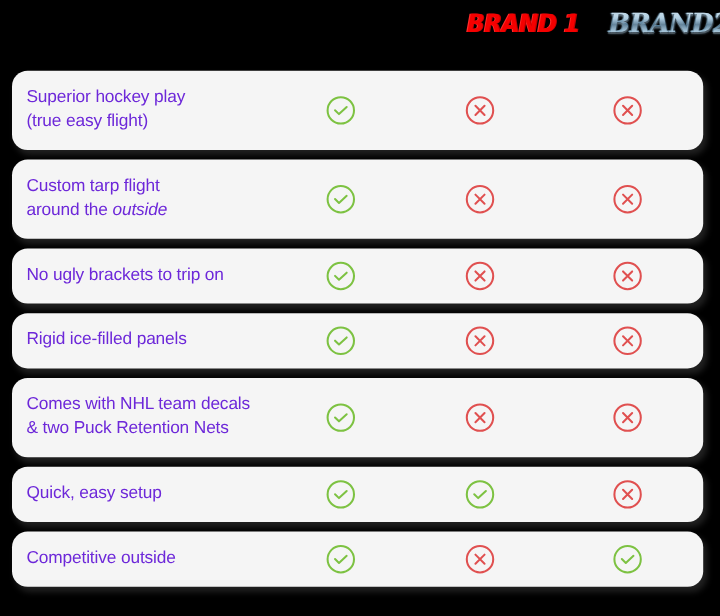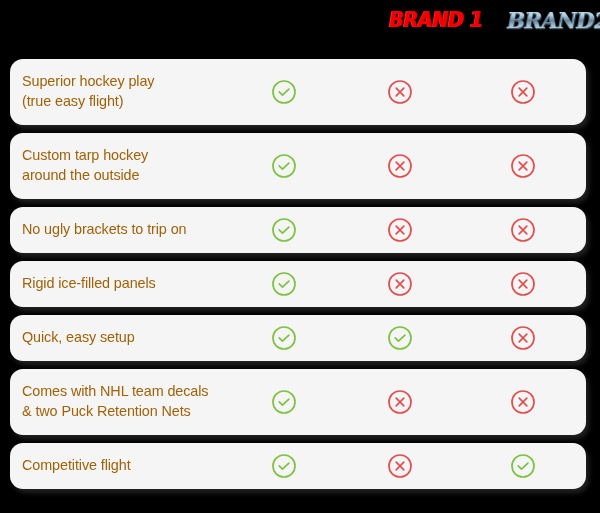--- a/index.html
+++ b/index.html
@@ -95,25 +95,25 @@
     min-height: 46px;
   }
 
   .row.tall { min-height: 66px; }
 
   .feature {
     width: 264px;
     padding: 10px 8px 10px 12px;
     font-size: 14.4px;
     line-height: 1.38;
-    color: #a16207;
+    color: #6d28d9;
     letter-spacing: -0.1px;
   }
 
-  .feature .it { }
+  .feature .it { font-style: italic; }
 
   .cells {
     flex: 1;
     display: flex;
     align-items: center;
   }
 
   .cell {
     display: flex;
     align-items: center;
@@ -157,21 +157,21 @@
           <div class="cell c3">
             <svg width="26" height="26" viewBox="0 0 26 26" class="icon">
               <circle cx="13" cy="13" r="11" fill="none" stroke="#E05050" stroke-width="1.7"></circle>
               <path d="M9.2 9.2 L16.8 16.8 M16.8 9.2 L9.2 16.8" fill="none" stroke="#E05050" stroke-width="1.7" stroke-linecap="round"></path>
             </svg>
           </div>
         </div>
       </div>
       <div class="row tall">
         <div class="feature">
-          <div>Custom tarp hockey</div>
+          <div>Custom tarp flight</div>
           <div>around the <span class="it">outside</span></div>
         </div>
         <div class="cells">
           <div class="cell c1">
             <svg width="26" height="26" viewBox="0 0 26 26" class="icon">
               <circle cx="13" cy="13" r="11" fill="none" stroke="#7DC242" stroke-width="1.7"></circle>
               <path d="M8.2 12.9 L11.5 16.1 L17.9 10.2" fill="none" stroke="#7DC242" stroke-width="1.7" stroke-linecap="round" stroke-linejoin="round"></path>
             </svg>
           </div>
           <div class="cell c2">
@@ -221,45 +221,20 @@
           <div class="cell c1">
             <svg width="26" height="26" viewBox="0 0 26 26" class="icon">
               <circle cx="13" cy="13" r="11" fill="none" stroke="#7DC242" stroke-width="1.7"></circle>
               <path d="M8.2 12.9 L11.5 16.1 L17.9 10.2" fill="none" stroke="#7DC242" stroke-width="1.7" stroke-linecap="round" stroke-linejoin="round"></path>
             </svg>
           </div>
           <div class="cell c2">
             <svg width="26" height="26" viewBox="0 0 26 26" class="icon">
               <circle cx="13" cy="13" r="11" fill="none" stroke="#E05050" stroke-width="1.7"></circle>
               <path d="M9.2 9.2 L16.8 16.8 M16.8 9.2 L9.2 16.8" fill="none" stroke="#E05050" stroke-width="1.7" stroke-linecap="round"></path>
-            </svg>
-          </div>
-          <div class="cell c3">
-            <svg width="26" height="26" viewBox="0 0 26 26" class="icon">
-              <circle cx="13" cy="13" r="11" fill="none" stroke="#E05050" stroke-width="1.7"></circle>
-              <path d="M9.2 9.2 L16.8 16.8 M16.8 9.2 L9.2 16.8" fill="none" stroke="#E05050" stroke-width="1.7" stroke-linecap="round"></path>
-            </svg>
-          </div>
-        </div>
-      </div>
-      <div class="row">
-        <div class="feature">
-          <div>Quick, easy setup</div>
-        </div>
-        <div class="cells">
-          <div class="cell c1">
-            <svg width="26" height="26" viewBox="0 0 26 26" class="icon">
-              <circle cx="13" cy="13" r="11" fill="none" stroke="#7DC242" stroke-width="1.7"></circle>
-              <path d="M8.2 12.9 L11.5 16.1 L17.9 10.2" fill="none" stroke="#7DC242" stroke-width="1.7" stroke-linecap="round" stroke-linejoin="round"></path>
-            </svg>
-          </div>
-          <div class="cell c2">
-            <svg width="26" height="26" viewBox="0 0 26 26" class="icon">
-              <circle cx="13" cy="13" r="11" fill="none" stroke="#7DC242" stroke-width="1.7"></circle>
-              <path d="M8.2 12.9 L11.5 16.1 L17.9 10.2" fill="none" stroke="#7DC242" stroke-width="1.7" stroke-linecap="round" stroke-linejoin="round"></path>
             </svg>
           </div>
           <div class="cell c3">
             <svg width="26" height="26" viewBox="0 0 26 26" class="icon">
               <circle cx="13" cy="13" r="11" fill="none" stroke="#E05050" stroke-width="1.7"></circle>
               <path d="M9.2 9.2 L16.8 16.8 M16.8 9.2 L9.2 16.8" fill="none" stroke="#E05050" stroke-width="1.7" stroke-linecap="round"></path>
             </svg>
           </div>
         </div>
       </div>
@@ -284,21 +259,46 @@
           <div class="cell c3">
             <svg width="26" height="26" viewBox="0 0 26 26" class="icon">
               <circle cx="13" cy="13" r="11" fill="none" stroke="#E05050" stroke-width="1.7"></circle>
               <path d="M9.2 9.2 L16.8 16.8 M16.8 9.2 L9.2 16.8" fill="none" stroke="#E05050" stroke-width="1.7" stroke-linecap="round"></path>
             </svg>
           </div>
         </div>
       </div>
       <div class="row">
         <div class="feature">
-          <div>Competitive flight</div>
+          <div>Quick, easy setup</div>
+        </div>
+        <div class="cells">
+          <div class="cell c1">
+            <svg width="26" height="26" viewBox="0 0 26 26" class="icon">
+              <circle cx="13" cy="13" r="11" fill="none" stroke="#7DC242" stroke-width="1.7"></circle>
+              <path d="M8.2 12.9 L11.5 16.1 L17.9 10.2" fill="none" stroke="#7DC242" stroke-width="1.7" stroke-linecap="round" stroke-linejoin="round"></path>
+            </svg>
+          </div>
+          <div class="cell c2">
+            <svg width="26" height="26" viewBox="0 0 26 26" class="icon">
+              <circle cx="13" cy="13" r="11" fill="none" stroke="#7DC242" stroke-width="1.7"></circle>
+              <path d="M8.2 12.9 L11.5 16.1 L17.9 10.2" fill="none" stroke="#7DC242" stroke-width="1.7" stroke-linecap="round" stroke-linejoin="round"></path>
+            </svg>
+          </div>
+          <div class="cell c3">
+            <svg width="26" height="26" viewBox="0 0 26 26" class="icon">
+              <circle cx="13" cy="13" r="11" fill="none" stroke="#E05050" stroke-width="1.7"></circle>
+              <path d="M9.2 9.2 L16.8 16.8 M16.8 9.2 L9.2 16.8" fill="none" stroke="#E05050" stroke-width="1.7" stroke-linecap="round"></path>
+            </svg>
+          </div>
+        </div>
+      </div>
+      <div class="row">
+        <div class="feature">
+          <div>Competitive outside</div>
         </div>
         <div class="cells">
           <div class="cell c1">
             <svg width="26" height="26" viewBox="0 0 26 26" class="icon">
               <circle cx="13" cy="13" r="11" fill="none" stroke="#7DC242" stroke-width="1.7"></circle>
               <path d="M8.2 12.9 L11.5 16.1 L17.9 10.2" fill="none" stroke="#7DC242" stroke-width="1.7" stroke-linecap="round" stroke-linejoin="round"></path>
             </svg>
           </div>
           <div class="cell c2">
             <svg width="26" height="26" viewBox="0 0 26 26" class="icon">

